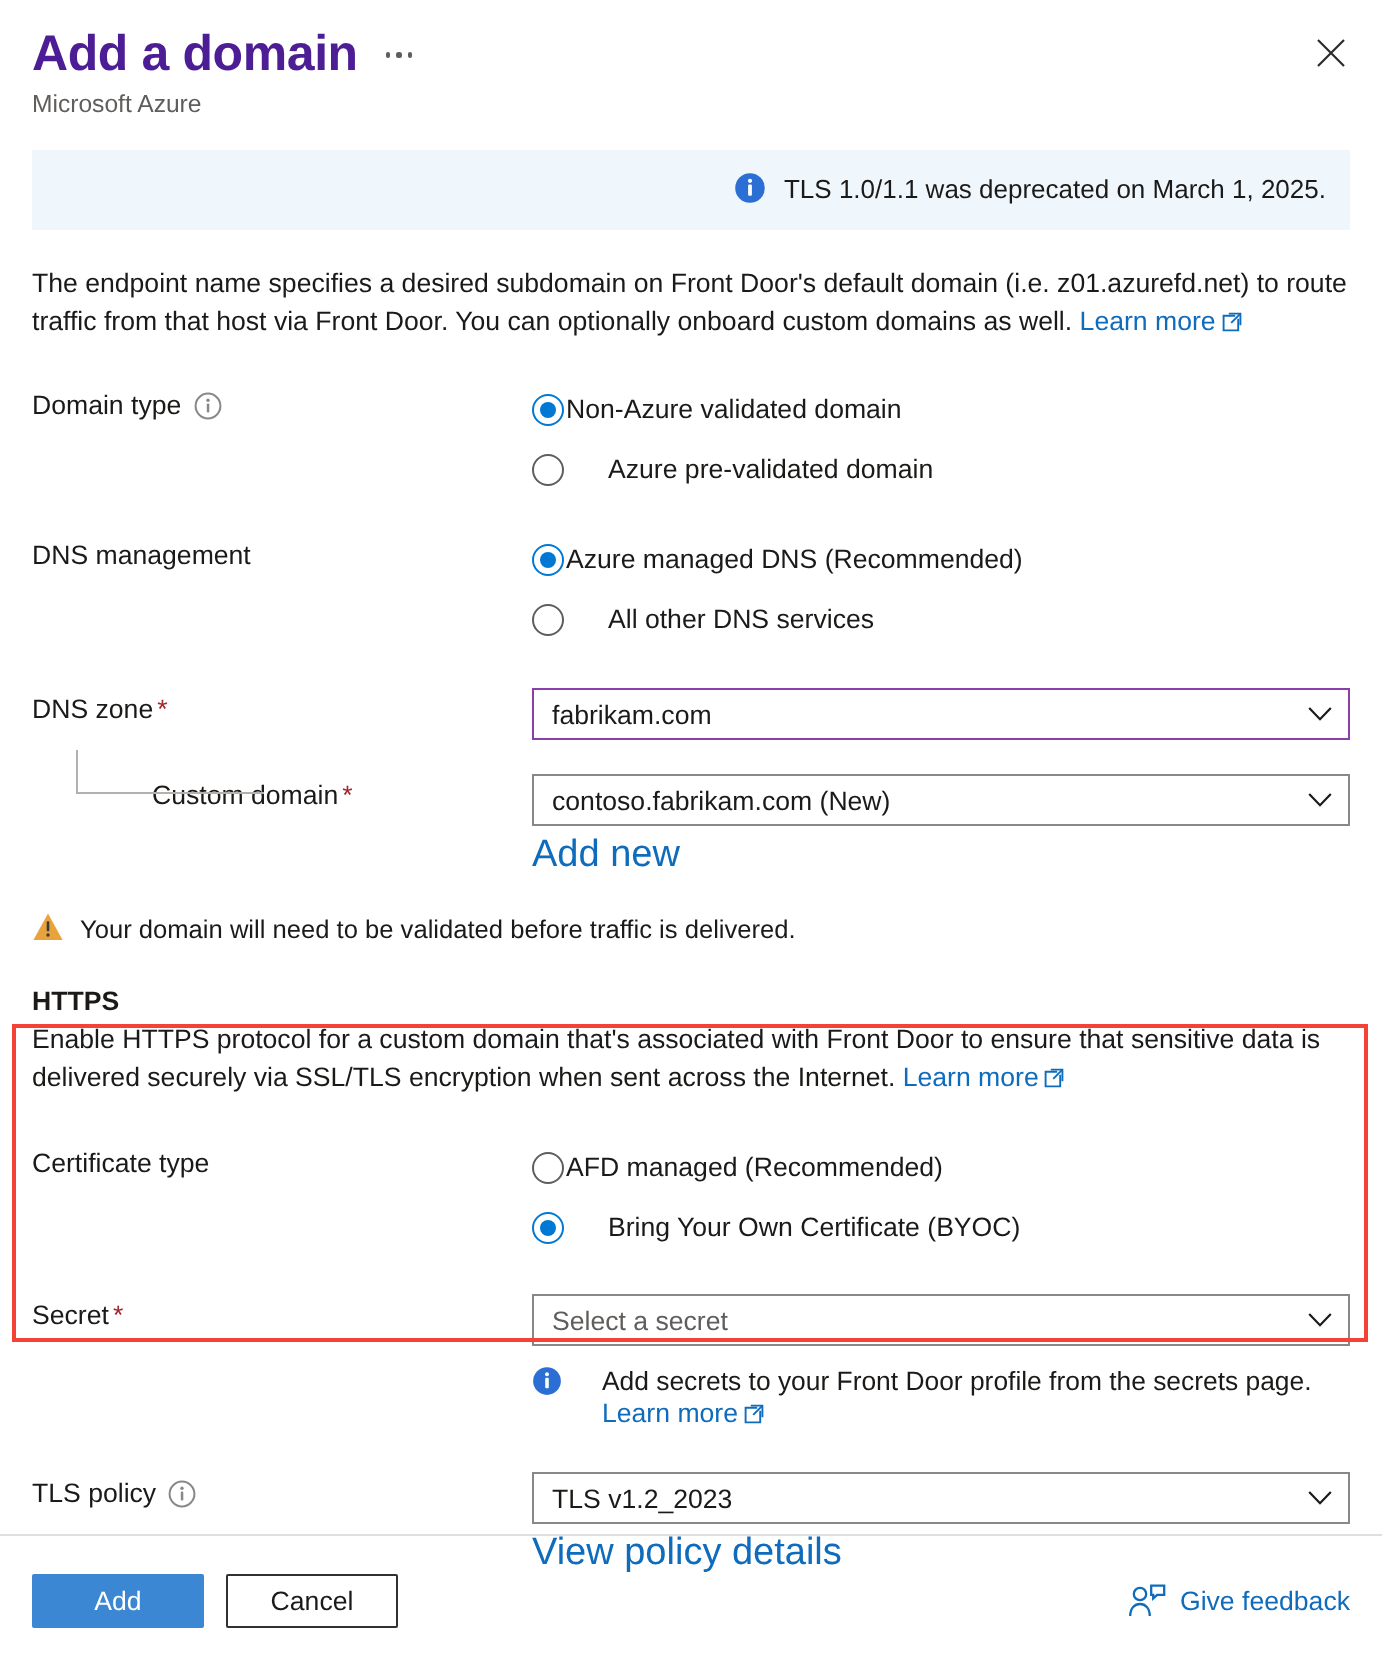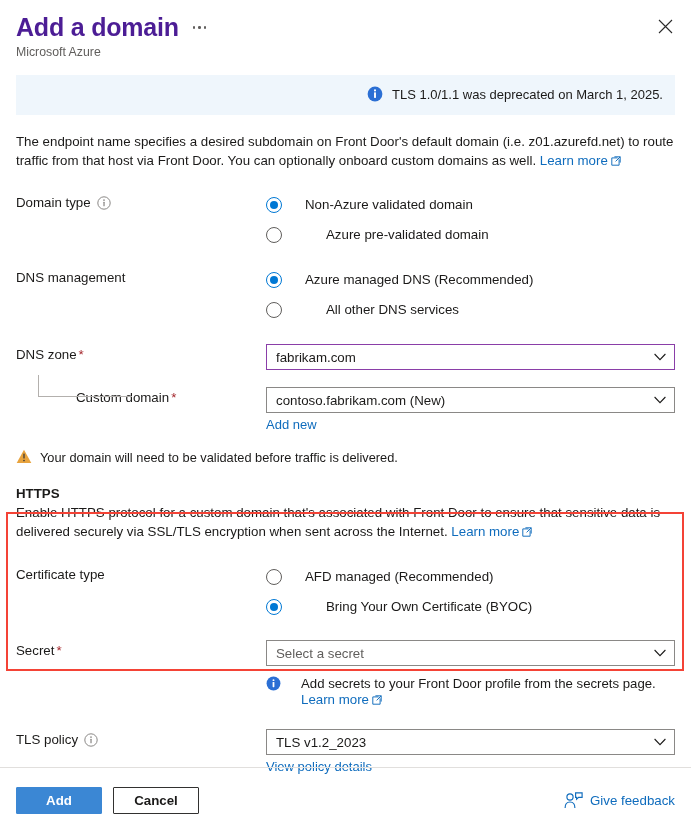--- a/index.html
+++ b/index.html
@@ -104,41 +104,41 @@
   .radio {
     width:16px; height:16px; border-radius:50%;
     border:1px solid #605e5c; background:#fff;
     flex:none; position:relative;
   }
   .radio.checked { border:1px solid #0078d4; }
   .radio.checked::after {
     content:""; position:absolute; left:3px; top:3px;
     width:8px; height:8px; border-radius:50%; background:#0078d4;
   }
-  .radio-label { margin-left:23px; font-size:13.3px; color:#1b1a19; }
+  .radio-label { margin-left:1px; font-size:13.3px; color:#1b1a19; }
 
   
   .dropdown {
     height: 26px;
     border: 1px solid #8a8886;
     background:#fff;
     display:flex;
     align-items:center;
     padding: 0 8px 0 9px;
     font-size:13.3px;
     color:#1b1a19;
     cursor:pointer;
     width: 409px;
   }
   .dropdown.focused { border: 1px solid #8a3ea8; }
   .dropdown .value { flex:1; overflow:hidden; white-space:nowrap; text-overflow:ellipsis; }
   .dropdown .value.placeholder { color:#605e5c; }
   .chev { flex:none; margin-left:6px; }
 
-  .sublink { margin-top: 4px; font-size:13px; }
+  .sublink { margin-top: 4px; font-size:19px; }
 
   
   .tree-wrap { position: relative; }
   .tree-line {
     position:absolute;
     left: 22px; top: -12px;
     width: 94px; height: 22px;
     border-left: 1px solid #b3b0ad;
     border-bottom: 1px solid #b3b0ad;
   }
@@ -195,21 +195,20 @@
   }
   .btn {
     height: 27px;
     min-width: 86px;
     font-size: 13.3px;
     font-family: "Liberation Sans", sans-serif;
     display:inline-flex; align-items:center; justify-content:center;
     cursor:pointer;
     padding: 0 14px;
     border-radius: 1px;
-    font-weight: bold;
   }
   .btn-primary { background:#3b87d4; color:#fff; border:1px solid #3b87d4; }
   .btn-secondary { background:#fff; color:#1b1a19; border:1px solid #323130; margin-left:11px; }
   .feedback {
     margin-left:auto;
     display:flex; align-items:center;
     color:#0f6cbd; font-size:13.3px; cursor:pointer;
   }
   .feedback-label { margin-left:7px; }
 </style>

